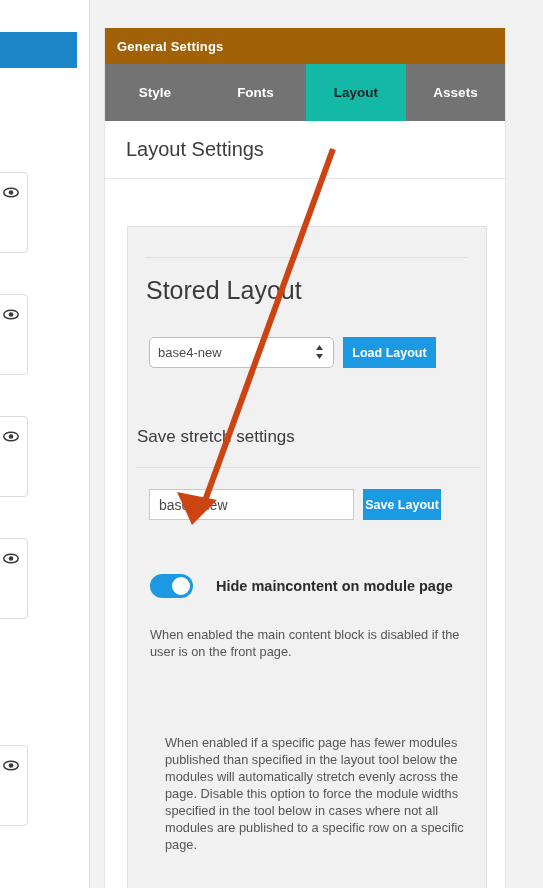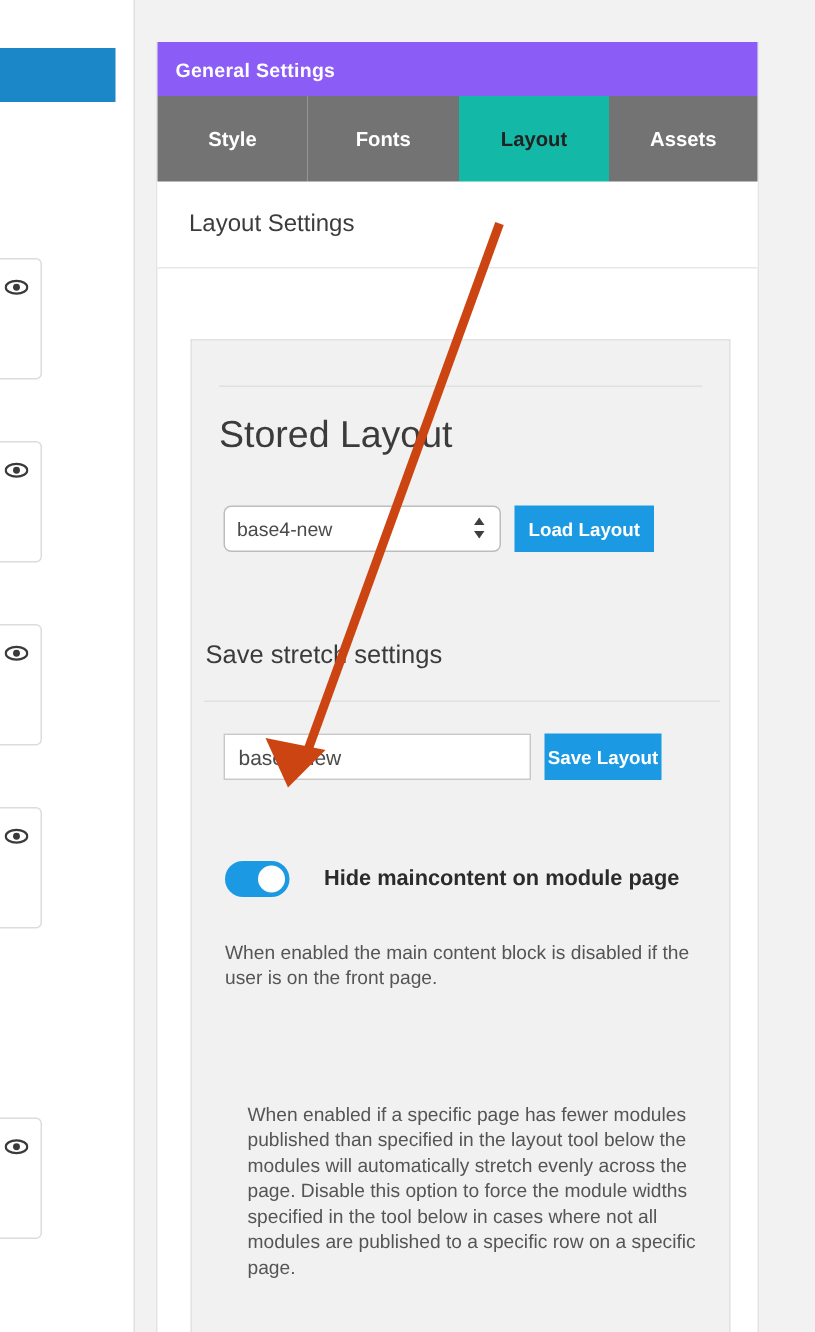--- a/index.html
+++ b/index.html
@@ -17,35 +17,35 @@
   .left-card {
     position: absolute; left: -32px; width: 60px;
     background: #ffffff; border: 1px solid #dcdcdc; border-radius: 4px;
   }
   .eye-icon { position: absolute; right: 8px; top: 11px; width: 16px; height: 11px; }
   .left-col-edge { position: absolute; left: 89px; top: 0; width: 1px; height: 888px; background: #e0e0e0; }
 
   
   .panel { position: absolute; left: 104px; top: 28px; width: 402px; background: #ffffff;
            border-left: 1px solid #e4e4e4; border-right: 1px solid #e4e4e4; height: 860px; }
-  .panel-header { height: 36px; background: #8b5cf6; display: flex; align-items: center; padding-left: 12px; }
+  .panel-header { height: 36px; background: #a16207; display: flex; align-items: center; padding-left: 12px; }
   .panel-header-title { color: #ffffff; font-size: 13px; font-weight: bold; letter-spacing: .2px; }
 
   .tabbar { display: flex; height: 57px; background: #ffffff; }
   .tab { flex: 0 0 auto; display: flex; align-items: center; justify-content: center;
          background: #737373; color: #ffffff; font-size: 13.5px; font-weight: bold; cursor: pointer; }
   .tab.active { background: #14b8a6; color: #222222; }
   .tab.t-style { width: 100px; }
   .tab.t-fonts { width: 101px; }
   .tab.t-layout { width: 100px; }
   .tab.t-assets { width: 99px; }
 
   .section-title-bar { height: 58px; display: flex; align-items: center; padding-left: 21px;
                        border-bottom: 1px solid #e8e8e8; background: #ffffff; }
-  .section-title { font-size: 16px; color: #3c3c3c; }
+  .section-title { font-size: 20px; color: #3c3c3c; }
 
   .inner-card { position: absolute; left: 22px; top: 198px; width: 360px; background: #f1f1f1;
                 border: 1px solid #e2e2e2; height: 668px; }
 
   .hdr-wrap { padding: 4px 18px; }
   .hdr-rule { height: 1px; background: #e0e0e0; margin: 26px 0 0 0; }
   .hdr-stored { font-size: 25px; color: #3b3b3b; font-weight: normal; padding: 18px 0 0 0; }
 
   .row-select { position: absolute; left: 21px; top: 110px; display: flex; align-items: center; gap: 9px; }
   .styled-select {

